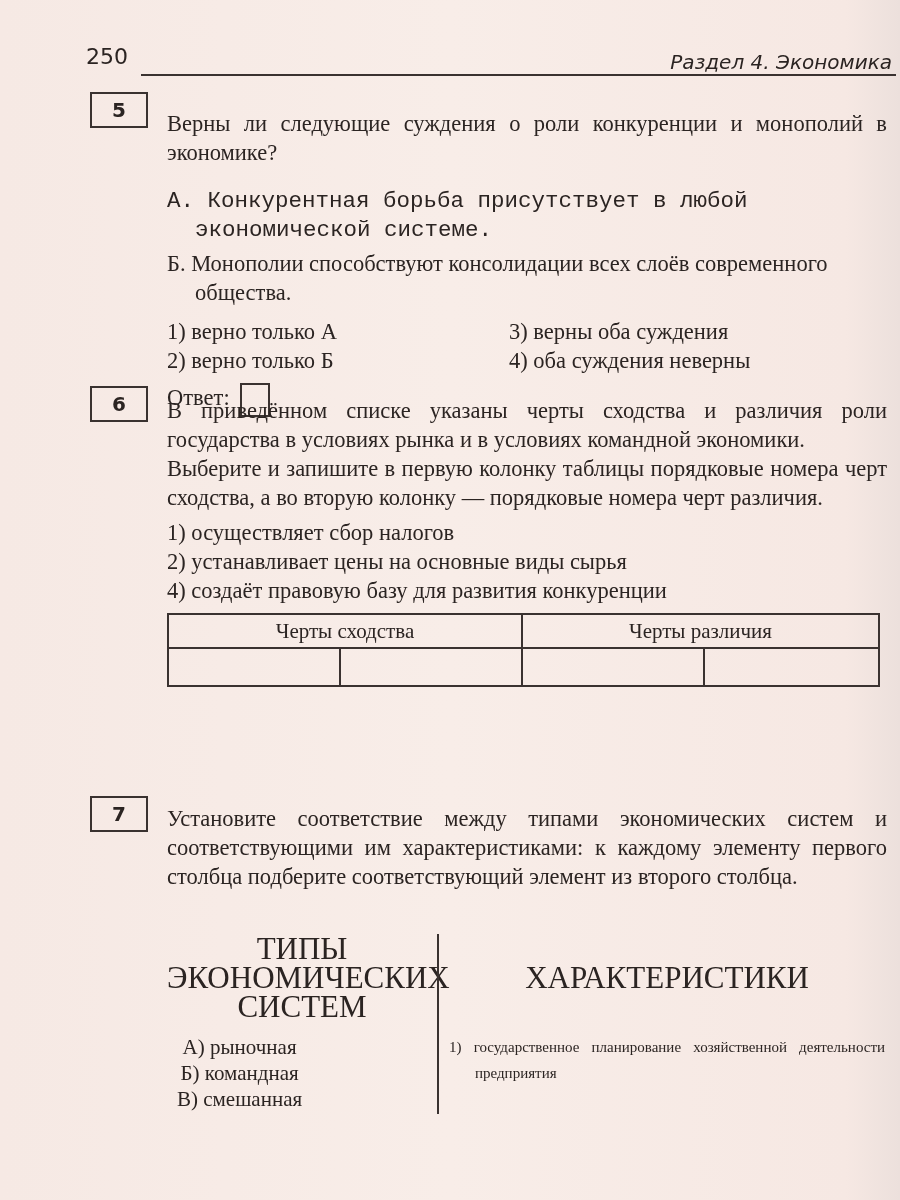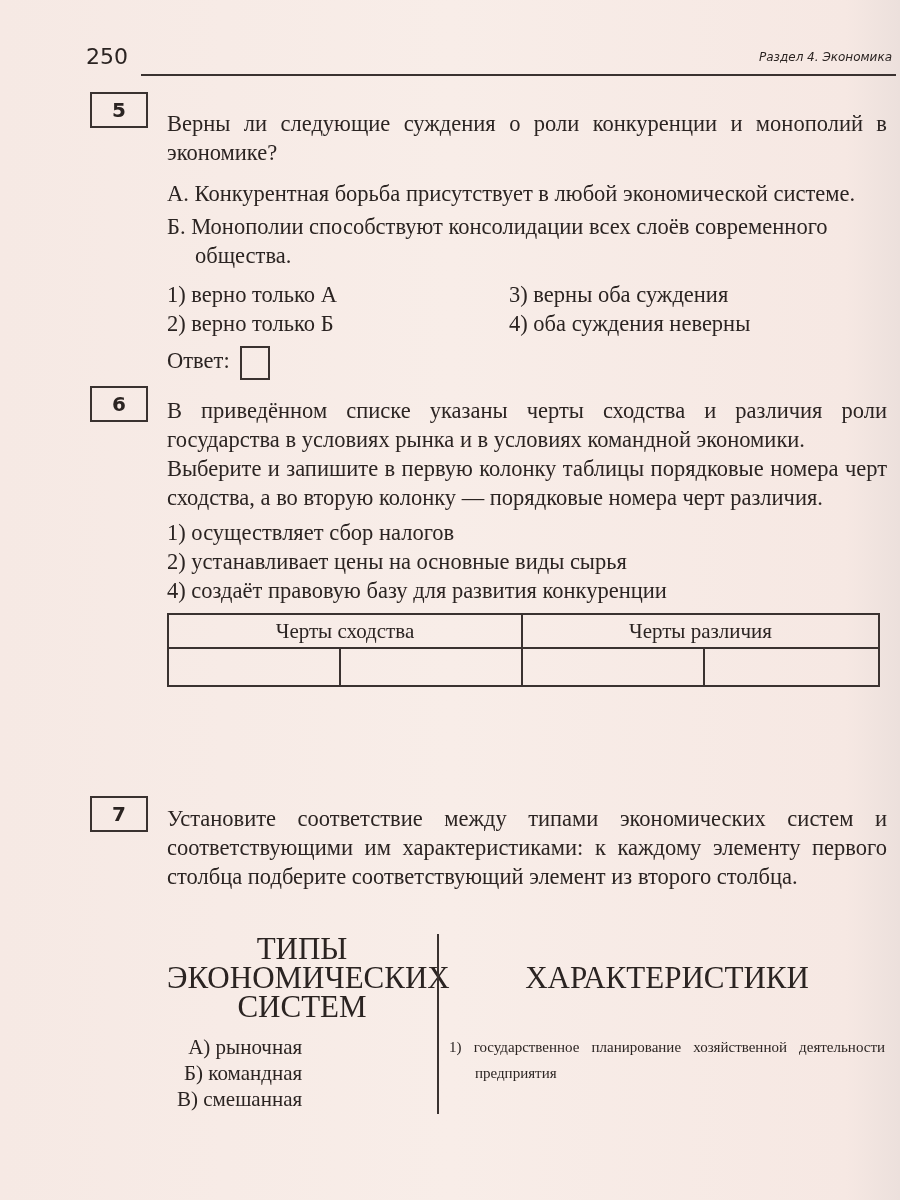--- a/index.html
+++ b/index.html
@@ -31,21 +31,21 @@
       left: 0; top: 0;
       font-family: "DejaVu Sans", sans-serif;
       font-size: 22px;
       color: #2b2422;
     }
     .running-head {
       position: absolute;
       right: 8px; top: 6px;
       font-family: "DejaVu Sans", sans-serif;
       font-style: italic;
-      font-size: 12px;
+      font-size: 20px;
       color: #2b2422;
     }
     .header-rule {
       position: absolute;
       left: 55px; top: 30px;
       width: 755px; height: 2px;
       background: #3a3230;
     }
     .task {
       position: absolute;
@@ -141,21 +141,21 @@
       left: 282px; top: 0;
       width: 436px;
     }
     .col-right .col-title {
       text-align: center;
       margin-top: 29px;
     }
     .left-items {
       position: absolute;
       left: 10px; top: 100px;
-      text-align: right;
+      text-align: center;
       line-height: 26px;
       font-size: 21px;
     }
     .right-items {
       position: absolute;
       left: 0; top: 100px;
       width: 436px;
       font-size: 15px;
       line-height: 26px;
     }
@@ -168,21 +168,21 @@
   <div class="header">
     <span class="page-number">250</span>
     <span class="running-head">Раздел 4. Экономика</span>
     <div class="header-rule"></div>
   </div>
 
   <div class="task" style="top:92px;">
     <div class="task-num">5</div>
     <div class="task-body" style="top:17px;">
       <p class="p">Верны ли следующие суждения о роли конкуренции и монополий в экономике?</p>
-      <p class="indent-item" style="margin-top:12px;">А. Конкурентная борьба присутствует в любой экономической системе.</p>
+      <p class="indent-item" style="margin-top:20px;font-family:Liberation Mono, monospace;">А. Конкурентная борьба присутствует в любой экономической системе.</p>
       <p class="indent-item" style="margin-top:4px;">Б. Монополии способствуют консолидации всех слоёв современного общества.</p>
       <div class="options">
         <span>1) верно только А</span>
         <span>3) верны оба суждения</span>
         <span>2) верно только Б</span>
         <span>4) оба суждения неверны</span>
       </div>
       <div class="answer-row">
         <span>Ответ:</span>
         <span class="answer-box"></span>

